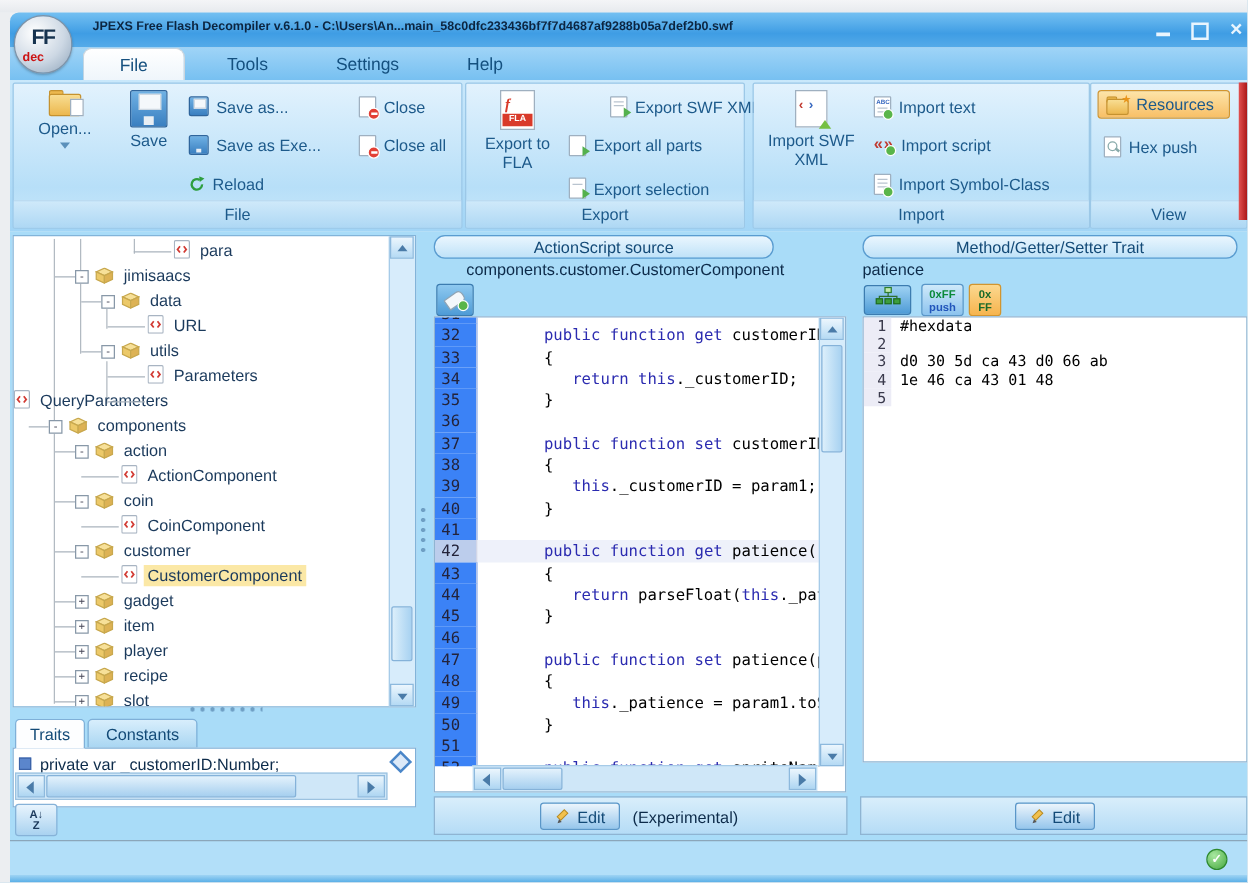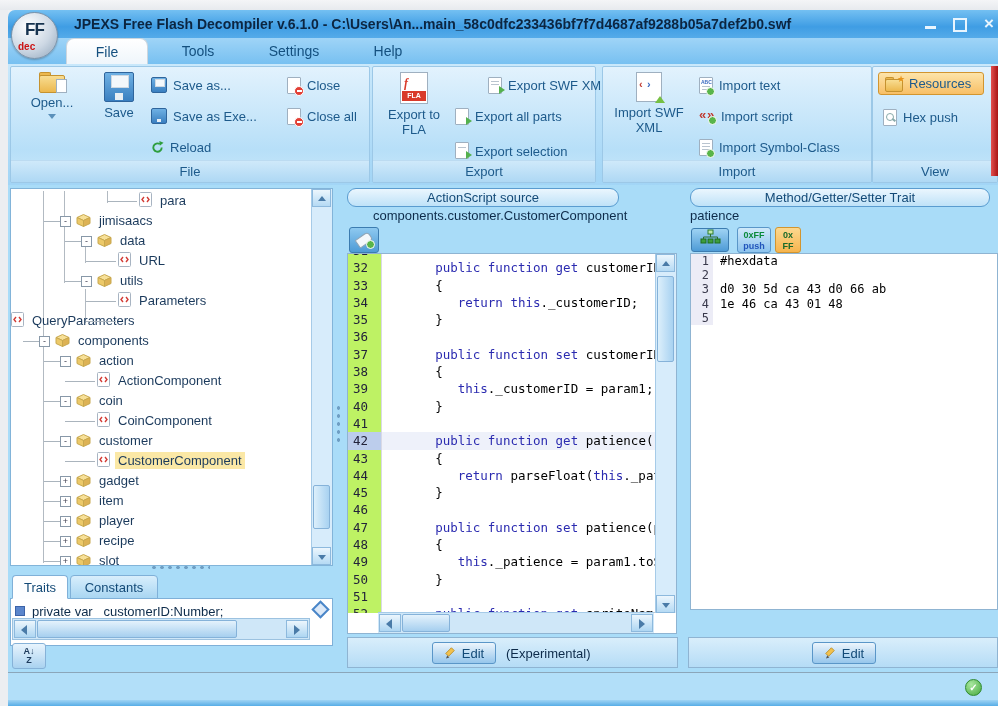--- a/index.html
+++ b/index.html
@@ -7,21 +7,21 @@
        font-family:"Liberation Sans",sans-serif;background:#eef1f4;}
   .abs{position:absolute;}
 
   
   .top-strip{left:0;top:0;width:998px;height:10px;background:linear-gradient(#f4f5f7,#e7eaee);}
   .left-strip{left:0;top:10px;width:8px;height:696px;background:#eceef1;}
 
   
   .titlebar{left:8px;top:10px;width:990px;height:28px;
     background:linear-gradient(#74c0f2,#3f9de4 60%,#55abe9);border-top-left-radius:7px;}
-  .title-text{left:66px;top:6px;font-size:14px;font-weight:bold;color:#0c2540;white-space:nowrap;}
+  .title-text{left:66px;top:6px;font-size:10px;font-weight:bold;color:#0c2540;white-space:nowrap;}
   .logo{left:11px;top:12px;width:45px;height:45px;border-radius:50%;z-index:9;
     background:radial-gradient(circle at 35% 30%,#ffffff,#cdd8e4 55%,#8ea4ba);
     border:1px solid #7e93a8;box-shadow:0 1px 2px rgba(0,0,0,.25);}
   .logo .ff{position:absolute;left:0;right:0;top:7px;text-align:center;
     font-weight:bold;font-size:17px;color:#17334f;letter-spacing:-1px;}
   .logo .dec{position:absolute;left:6px;bottom:6px;font-weight:bold;font-size:10px;color:#cc1414;}
   .win-btn{position:absolute;top:5px;width:18px;height:18px;text-align:center;color:#e9f5fe;cursor:default;}
   .wb-min{left:914px;}.wb-min i{position:absolute;left:3px;top:11px;width:11px;height:3px;background:#e9f5fe;}
   .wb-max{left:942px;}.wb-max i{position:absolute;left:3px;top:3px;width:10px;height:10px;border:2px solid #e9f5fe;}
   .wb-close{left:972px;font-size:17px;line-height:18px;font-weight:bold;}
@@ -130,21 +130,21 @@
   .tagbtn{left:349px;top:227px;width:30px;height:26px;background:linear-gradient(#8ec9f0,#4e9bd6);
     border:1px solid #3c7cb0;border-radius:3px;box-sizing:border-box;}
   .tag-shape{position:absolute;left:6px;top:7px;width:14px;height:8px;background:#f4f8fb;border:1px solid #8fa4b5;
     transform:rotate(-35deg);border-radius:1px 4px 4px 1px;}
   .tag-dot{position:absolute;right:3px;bottom:3px;width:7px;height:7px;border-radius:50%;background:#59b54a;border:1px solid #fff;}
 
   .code-editor{left:347px;top:253px;width:330px;height:381px;background:#fff;border:1px solid #8fb4d2;box-sizing:border-box;overflow:hidden;}
   .code-clip{position:absolute;left:0;top:0;right:20px;bottom:20px;overflow:hidden;}
   .code-inner{position:absolute;left:0;top:-12px;right:0;}
   .crow{display:flex;height:17.3px;font-family:"DejaVu Sans Mono",monospace;font-size:12.5px;line-height:17.3px;}
-  .cnum{width:34px;flex:none;background:#bef264;color:#23233a;padding-left:5px;box-sizing:border-box;border-right:1px solid #d9d9e6;}
+  .cnum{width:34px;flex:none;background:#3b82f6;color:#23233a;padding-left:5px;box-sizing:border-box;border-right:1px solid #d9d9e6;}
   .ctext{white-space:pre;color:#000;padding-left:8px;flex:1;overflow:hidden;}
   .crow.cur .cnum{background:#bccdec;}
   .crow.cur .ctext{background:#eef1fa;}
   .kw{color:#2b2bb0;}
   .code-vscroll{position:absolute;top:0;right:0;bottom:20px;width:20px;background:#d7ecfb;border-left:1px solid #a6cbe8;}
   .code-hscroll{position:absolute;left:30px;bottom:0;height:20px;width:276px;background:#cfe7f8;border-top:1px solid #a6cbe8;}
 
   .botbar{background:linear-gradient(#d9eefb,#b5dcf6);border:1px solid #8fb4d2;box-sizing:border-box;}
   .src-bottom{left:347px;top:637px;width:331px;height:31px;}
   .trait-bottom{left:688px;top:637px;width:310px;height:31px;}

